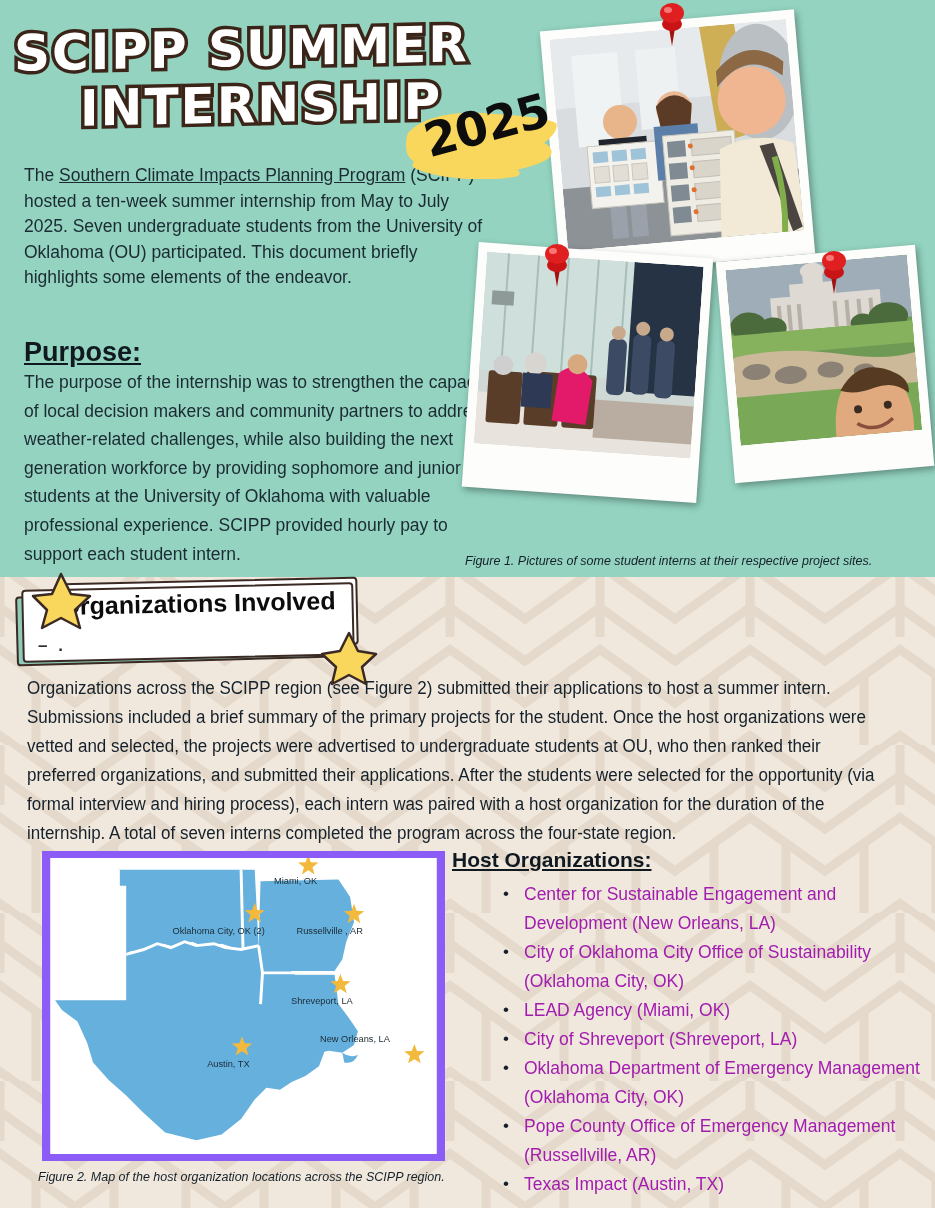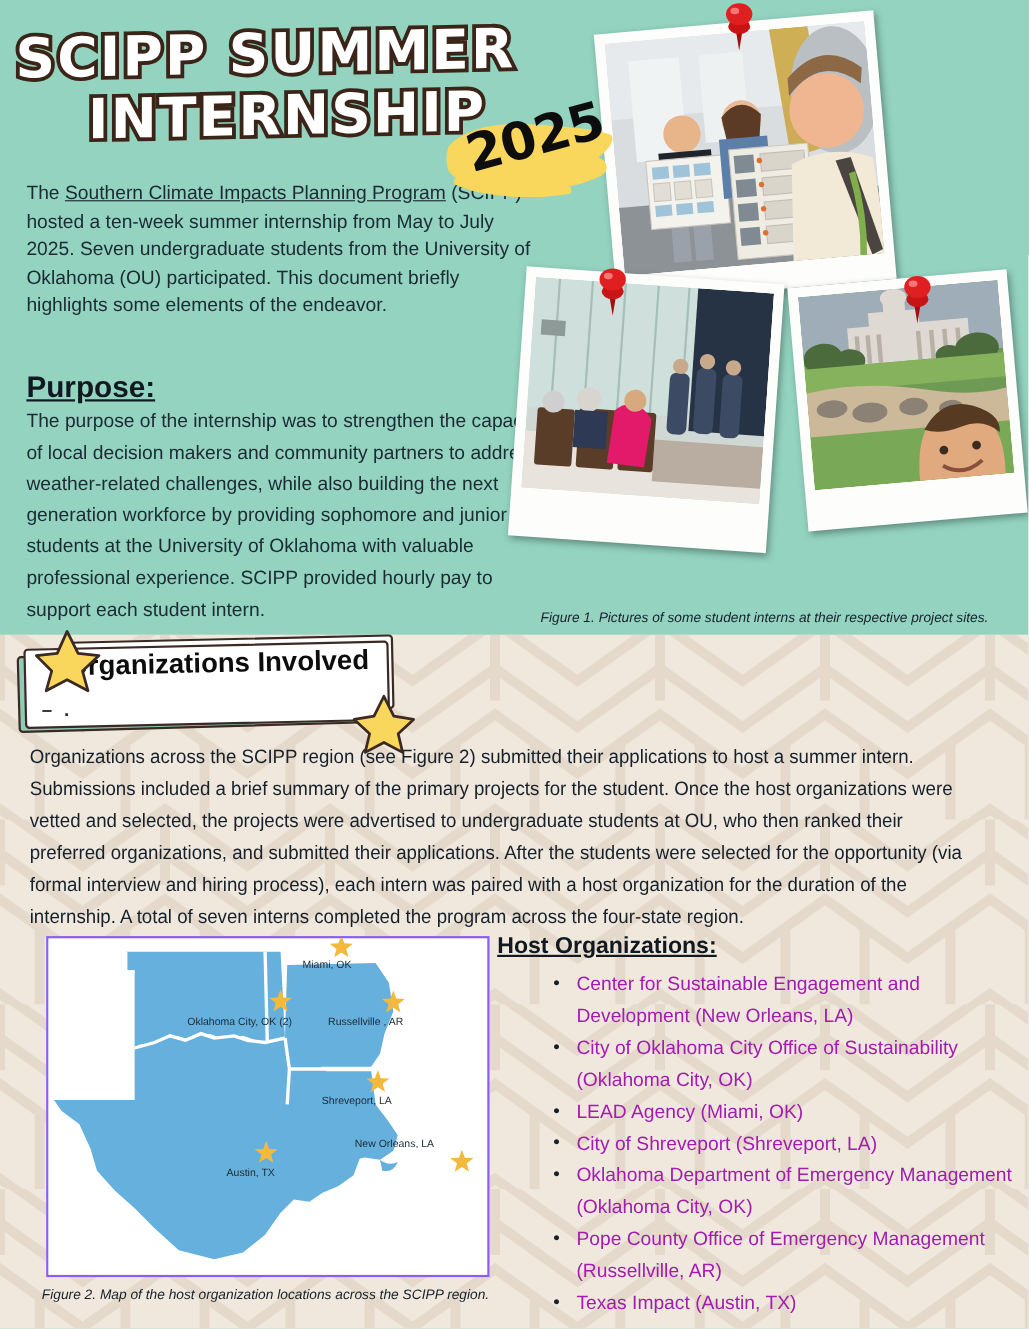--- a/index.html
+++ b/index.html
@@ -127,21 +127,20 @@
 
   .pin { position: absolute; width: 34px; height: 44px; z-index: 30; }
   #pin-1 { left: 190px; top: 2px; }
   #pin-2 { left: 75px; top: 243px; }
   #pin-3 { left: 352px; top: 250px; }
 
   #figure1-caption {
     position: absolute;
     left: 465px; top: 554px;
     width: 460px;
-    text-align: center;
     font-style: italic;
     font-size: 12.5px;
     color: #15202b;
     z-index: 16;
   }
 
   
   #org-banner { position: absolute; left: 8px; top: 570px; width: 370px; height: 110px; z-index: 40; }
   .banner-card {
     position: absolute;
@@ -196,22 +195,22 @@
     color: #15202b;
     z-index: 10;
     transform: scaleX(0.965);
     transform-origin: left top;
   }
 
   
   #map-figure { position: absolute; left: 42px; top: 851px; width: 403px; height: 310px; z-index: 10; }
   #map-frame {
     position: absolute; inset: 0;
-    border: 2px solid #8b5cf6;
-    background: #e5e5e5;
+    border: 7px solid #8b5cf6;
+    background: #8b5cf6;
   }
   #figure2-caption {
     position: absolute;
     left: 38px; top: 1170px;
     width: 410px;
     font-style: italic;
     font-weight: normal;
     font-size: 12.5px;
     color: #15202b;
     z-index: 10;

